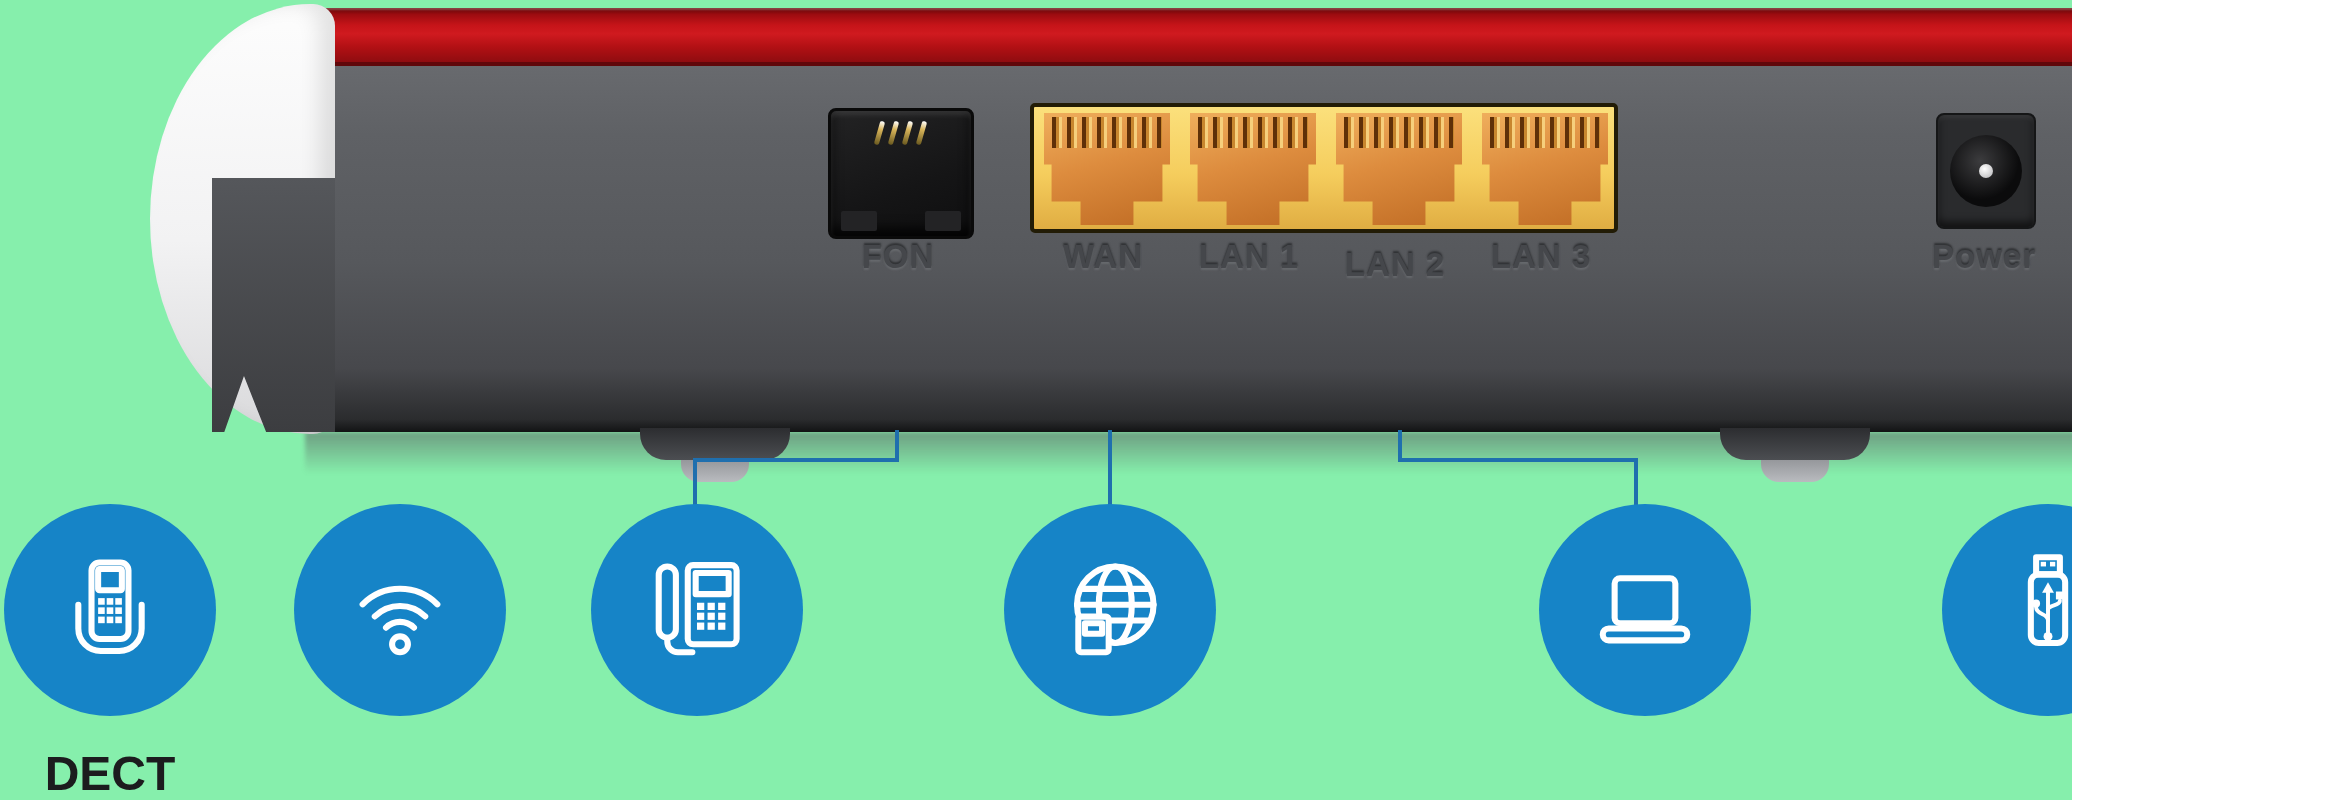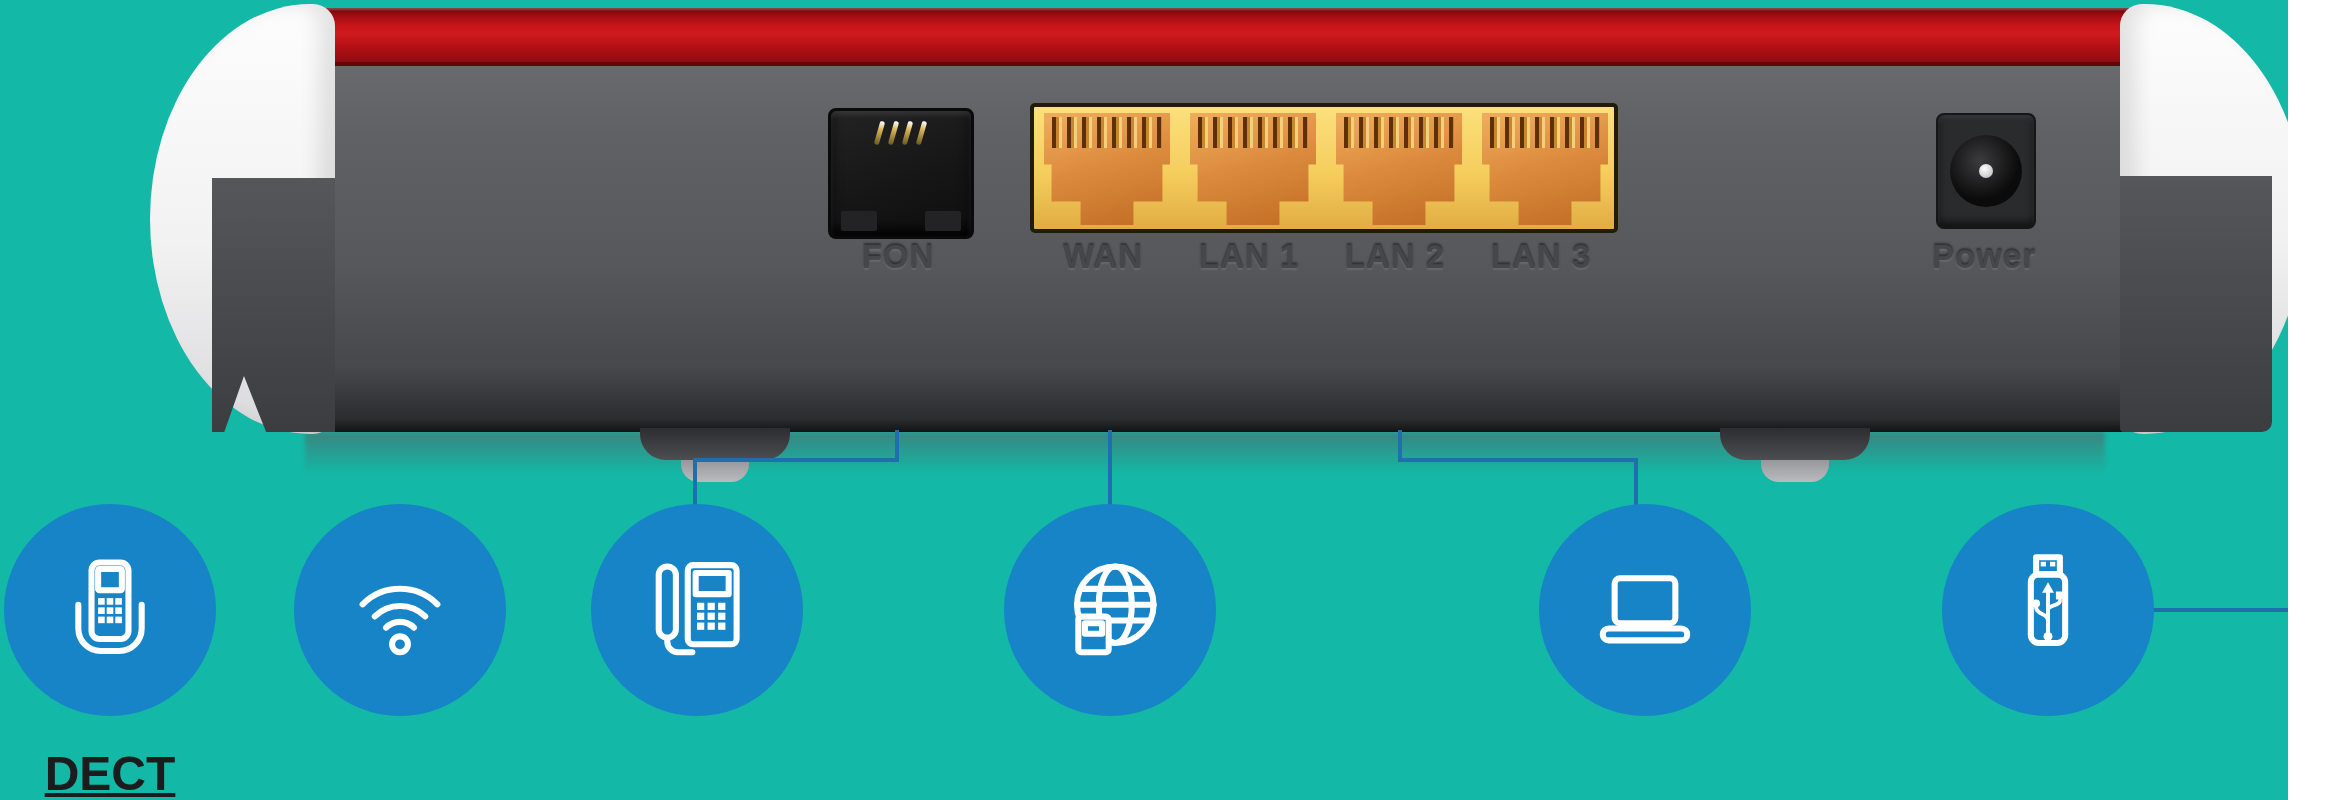--- a/index.html
+++ b/index.html
@@ -1,16 +1,16 @@
 <!DOCTYPE html>
 <html style="--accent-blue: #1684c7; --connector-blue: #1f6fae; --brand-red: #c01015; --port-yellow: #f5cd5d; --port-orange: #dd8c3e; --body-gray: #5d5f63; --label-black: #1c1c1e;"><head>
 <meta charset="utf-8">
 <style>
   html,body{margin:0;padding:0;background:#ffffff;}
-  #stage{position:relative;width:2288px;height:800px;background:#14b8a6;overflow:hidden;
+  #stage{position:relative;width:2072px;height:800px;background:#86efac;overflow:hidden;
          font-family:"Liberation Sans","DejaVu Sans",sans-serif;}
 
   
   .cline{position:absolute;background:var(--connector-blue,#1f6fae);z-index:6;}
 
   
   .body-face{position:absolute;left:290px;top:8px;width:1890px;height:424px;z-index:2;
     border-radius:16px 16px 0 0;
     background:linear-gradient(to bottom,#808286 0%,#6b6d71 8%,#5f6165 30%,#56585c 60%,#47484c 85%,#2b2c2e 97%,#121314 100%);}
   .red-band{position:absolute;left:0;top:0;width:100%;height:54px;border-radius:16px 16px 0 0;
@@ -64,21 +64,21 @@
 
   
   .feature-circle{position:absolute;top:504px;width:212px;height:212px;border-radius:50%;z-index:7;
     background:var(--accent-blue,#1684c7);display:flex;align-items:center;justify-content:center;}
   .icon-svg{width:132px;height:132px;}
   .icon-svg *{stroke:#ffffff;stroke-width:4.6;fill:none;stroke-linecap:round;stroke-linejoin:round;}
   .icon-svg .fill{fill:#ffffff;stroke:none;}
   .icon-svg .thin{stroke-width:3;}
   .icon-svg .fill-bg{fill:var(--accent-blue,#1684c7);}
   .feature-label{position:absolute;top:746px;transform:translateX(-50%);z-index:7;white-space:nowrap;
-    font-size:48px;font-weight:bold;color:var(--label-black,#1c1c1e);text-decoration:underline;}
+    font-size:48px;font-weight:bold;color:var(--label-black,#1c1c1e);}
 </style>
 </head>
 <body>
 
 <div id="stage">
 
   <div class="cline" style="left:895px;top:430px;width:4px;height:32px;"></div>
   <div class="cline" style="left:693px;top:458px;width:206px;height:4px;"></div>
   <div class="cline" style="left:693px;top:458px;width:4px;height:50px;"></div>
   <div class="cline" style="left:1108px;top:430px;width:4px;height:78px;"></div>
@@ -121,21 +121,21 @@
 
   <div class="power-port">
     <div class="power-barrel">
       <div class="power-dot"></div>
     </div>
   </div>
 
   <div class="port-label" style="left:898px;">FON</div>
   <div class="port-label" style="left:1103px;">WAN</div>
   <div class="port-label" style="left:1249px;">LAN 1</div>
-  <div class="port-label" style="left:1395px;">LAN 2</div>
+  <div class="port-label" style="left:1395px;margin-top:8px;">LAN 2</div>
   <div class="port-label" style="left:1541px;">LAN 3</div>
   <div class="port-label" style="left:1984px;">Power</div>
 
   <div class="feature-circle" style="left:4px;">
     <svg class="icon-svg" viewBox="0 0 100 100">
       <rect x="36" y="14" width="28" height="58" rx="6"></rect>
       <rect x="41" y="19" width="18" height="16" rx="1"></rect>
       <rect class="fill" x="41" y="41" width="5" height="5"></rect>
         <rect class="fill" x="47.5" y="41" width="5" height="5"></rect>
         <rect class="fill" x="54" y="41" width="5" height="5"></rect>

